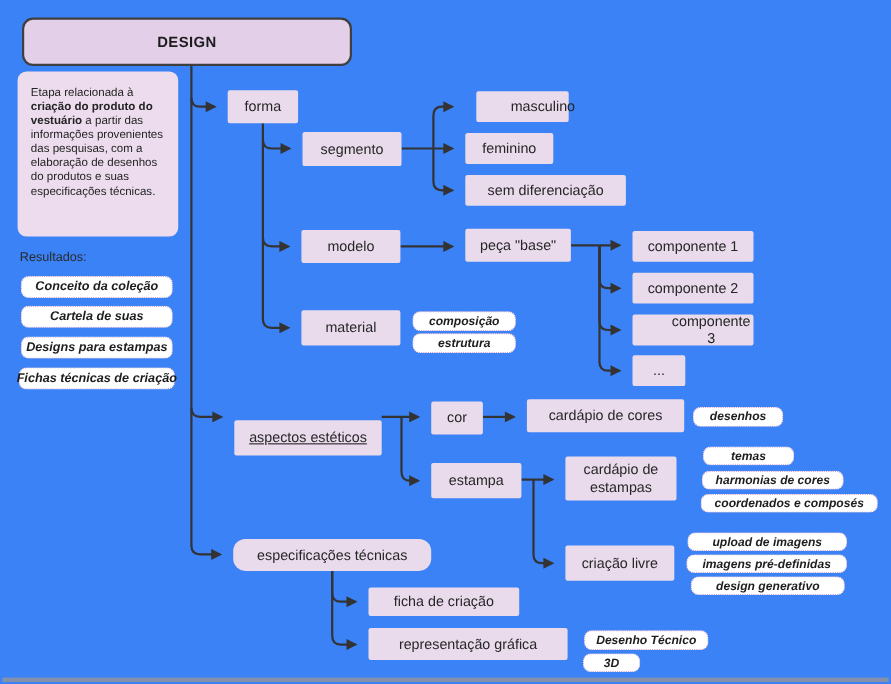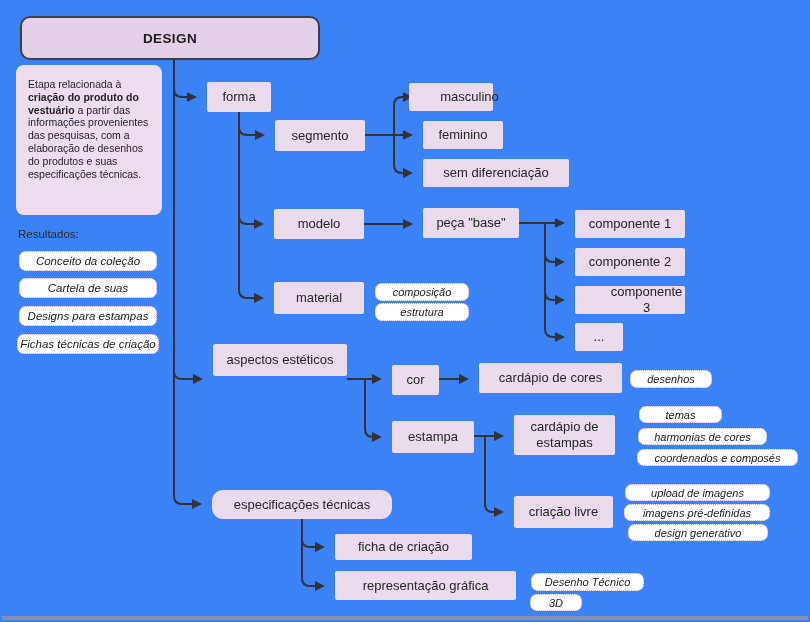--- a/index.html
+++ b/index.html
@@ -43,21 +43,21 @@
     position:absolute;left:16px;top:226px;
     font-size:11.5px;color:#2a2a2a;
   }
   .tag{
     position:absolute;
     background:#ffffff;
     border:1px dotted #c9a4cf;
     border-radius:7px;
     display:flex;align-items:center;justify-content:center;
     font-size:11px;font-style:italic;color:#1d1d1d;
-    box-sizing:border-box;white-space:nowrap;
+    box-sizing:border-box;white-space:nowrap;font-weight:bold;
   }
   .result-tag{font-size:11.5px;}
   .bottom-bar{
     position:absolute;left:0;bottom:0;width:100%;height:4px;
     background:#8590ab;
   }
 </style>
 </head>
 <body>
 
@@ -109,25 +109,25 @@
 
   <div class="desc"><span>Etapa relacionada à </span><b>criação do produto do vestuário</b><span> a partir das informações provenientes das pesquisas, com a elaboração de desenhos do produtos e suas especificações técnicas.</span></div>
 
   <div class="results-label">Resultados:</div>
   <div class="tag result-tag" style="left:17px;top:249px;width:138px;height:20px;">Conceito da coleção</div>
   <div class="tag result-tag" style="left:17px;top:276px;width:138px;height:20px;">Cartela de suas</div>
   <div class="tag result-tag" style="left:17px;top:304px;width:138px;height:20px;">Designs para estampas</div>
   <div class="tag result-tag" style="left:15px;top:332px;width:142px;height:20px;">Fichas técnicas de criação</div>
 
   <div class="node" style="left:205px;top:80px;width:64px;height:30px;">forma</div>
-  <div class="node" style="left:211px;top:342px;width:134px;height:32px;">aspectos estéticos</div>
+  <div class="node" style="left:211px;top:380px;width:134px;height:32px;text-decoration:underline;">aspectos estéticos</div>
   <div class="node" style="left:210px;top:488px;width:180px;height:29px;border-radius:11px;">especificações técnicas</div>
 
   <div class="node" style="left:273px;top:118px;width:90px;height:31px;">segmento</div>
-  <div class="node" style="left:407px;top:81px;width:84px;height:28px;padding-left:37px;">masculino</div>
+  <div class="node" style="left:431px;top:81px;width:84px;height:28px;padding-left:37px;">masculino</div>
   <div class="node" style="left:421px;top:119px;width:80px;height:28px;">feminino</div>
   <div class="node" style="left:421px;top:157px;width:146px;height:28px;">sem diferenciação</div>
   <div class="node" style="left:272px;top:207px;width:90px;height:30px;">modelo</div>
   <div class="node" style="left:421px;top:206px;width:96px;height:30px;">peça "base"</div>
   <div class="node" style="left:573px;top:208px;width:110px;height:28px;">componente 1</div>
   <div class="node" style="left:573px;top:246px;width:110px;height:28px;">componente 2</div>
   <div class="node" style="left:573px;top:284px;width:110px;height:28px;padding-left:33px;">componente 3</div>
   <div class="node" style="left:573px;top:321px;width:48px;height:28px;">...</div>
   <div class="node" style="left:272px;top:280px;width:90px;height:32px;">material</div>
   <div class="tag" style="left:373px;top:281px;width:94px;height:18px;">composição</div>

